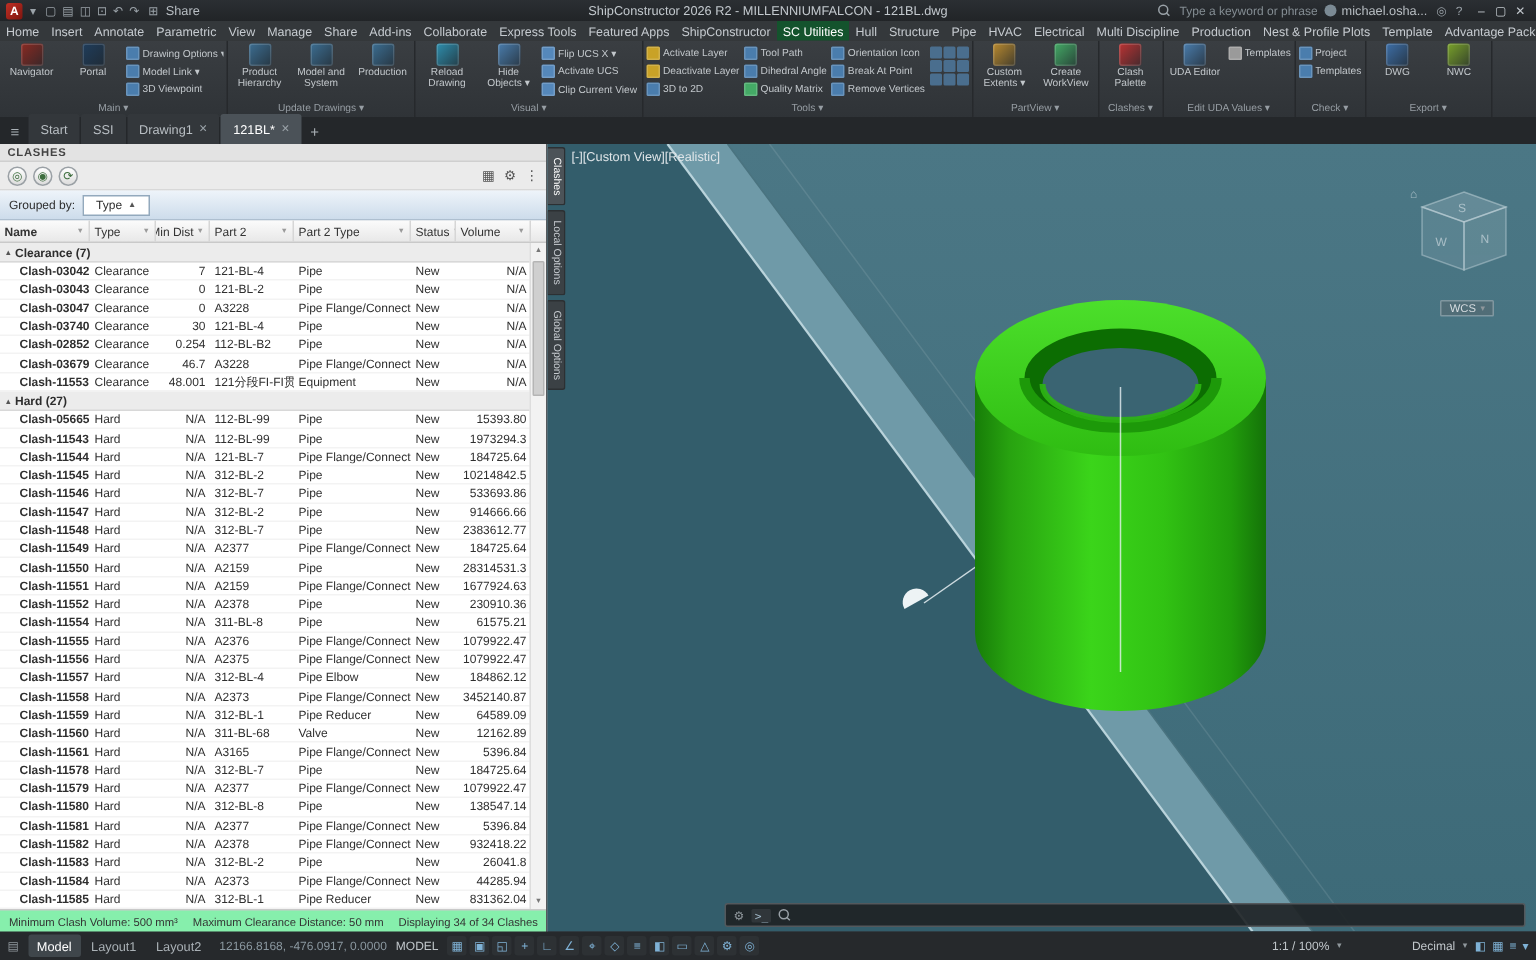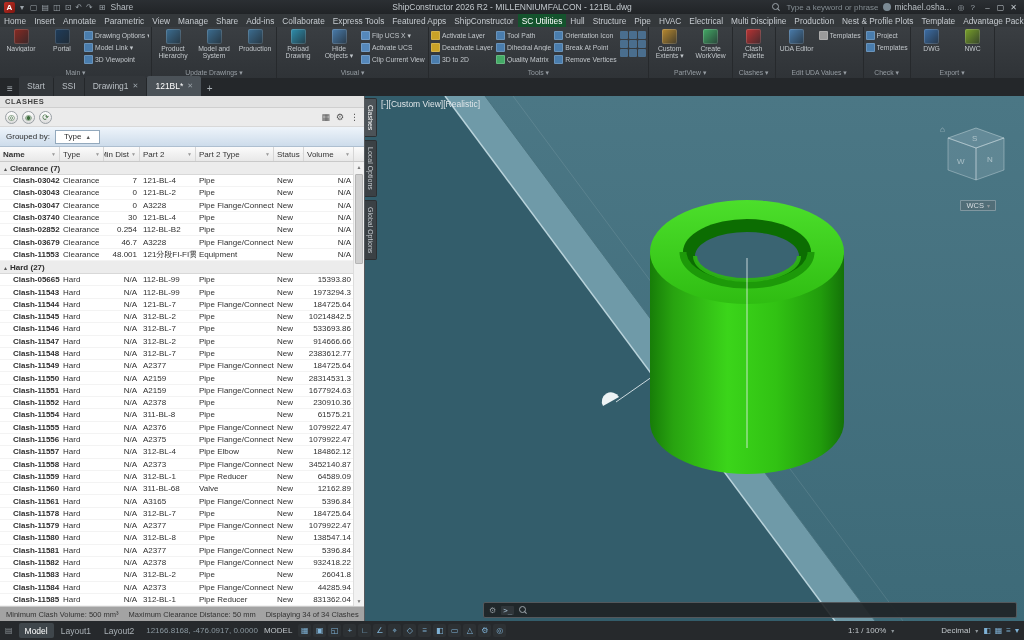--- a/index.html
+++ b/index.html
@@ -73,21 +73,21 @@
 .trow{height:12.3px;display:flex;align-items:center;border-bottom:1px solid #f3f3f3;font-size:8px;color:#2f2f2f;}
 .td{padding:0 3px;overflow:hidden;white-space:nowrap;flex:none;}
 .col0{width:60px;font-weight:bold;}
 .trow .col0{padding-left:13px;}
 .col1{width:44px;}
 .col2{width:36px;text-align:right;justify-content:flex-end;}
 .col3{width:56px;}
 .col4{width:78px;}
 .col5{width:30px;}
 .col6{width:50px;text-align:right;justify-content:flex-end;}
-#panel-status{height:16px;border-top:1px solid #c9c9c9;background:#a3a3a3;display:flex;align-items:center;gap:10px;padding:0 6px;font-size:7.5px;color:#333;white-space:nowrap;overflow:hidden;flex:none;}
+#panel-status{height:16px;border-top:1px solid #c9c9c9;background:#86efac;display:flex;align-items:center;gap:10px;padding:0 6px;font-size:7.5px;color:#333;white-space:nowrap;overflow:hidden;flex:none;}
 #vscroll{position:absolute;right:0;top:66px;bottom:16px;width:11px;background:#f2f2f2;border-left:1px solid #ddd;}
 #vscroll .sarrow{position:absolute;left:0;width:100%;height:10px;font-size:5px;color:#777;text-align:center;line-height:10px;}
 #vscroll .thumb{position:absolute;left:1px;right:1px;top:12px;height:90px;background:#cfcfcf;border:1px solid #b5b5b5;border-radius:1px;}
 
 
 #viewport{position:absolute;left:365px;top:0;right:0;bottom:0;overflow:hidden;background:#44707f;}
 #scene{position:absolute;left:0;top:0;width:100%;height:100%;display:block;}
 #vp-label{position:absolute;left:16px;top:3px;font-size:8.5px;color:#dfe5e8;z-index:3;}
 #vp-sidetabs{position:absolute;left:0;top:2px;display:flex;flex-direction:column;gap:3px;z-index:4;}
 .vtab{writing-mode:vertical-rl;background:#3b4145;color:#c6cbd0;font-size:7px;padding:6px 2px;border:1px solid #2c3033;border-left:0;border-radius:0 2px 2px 0;}

